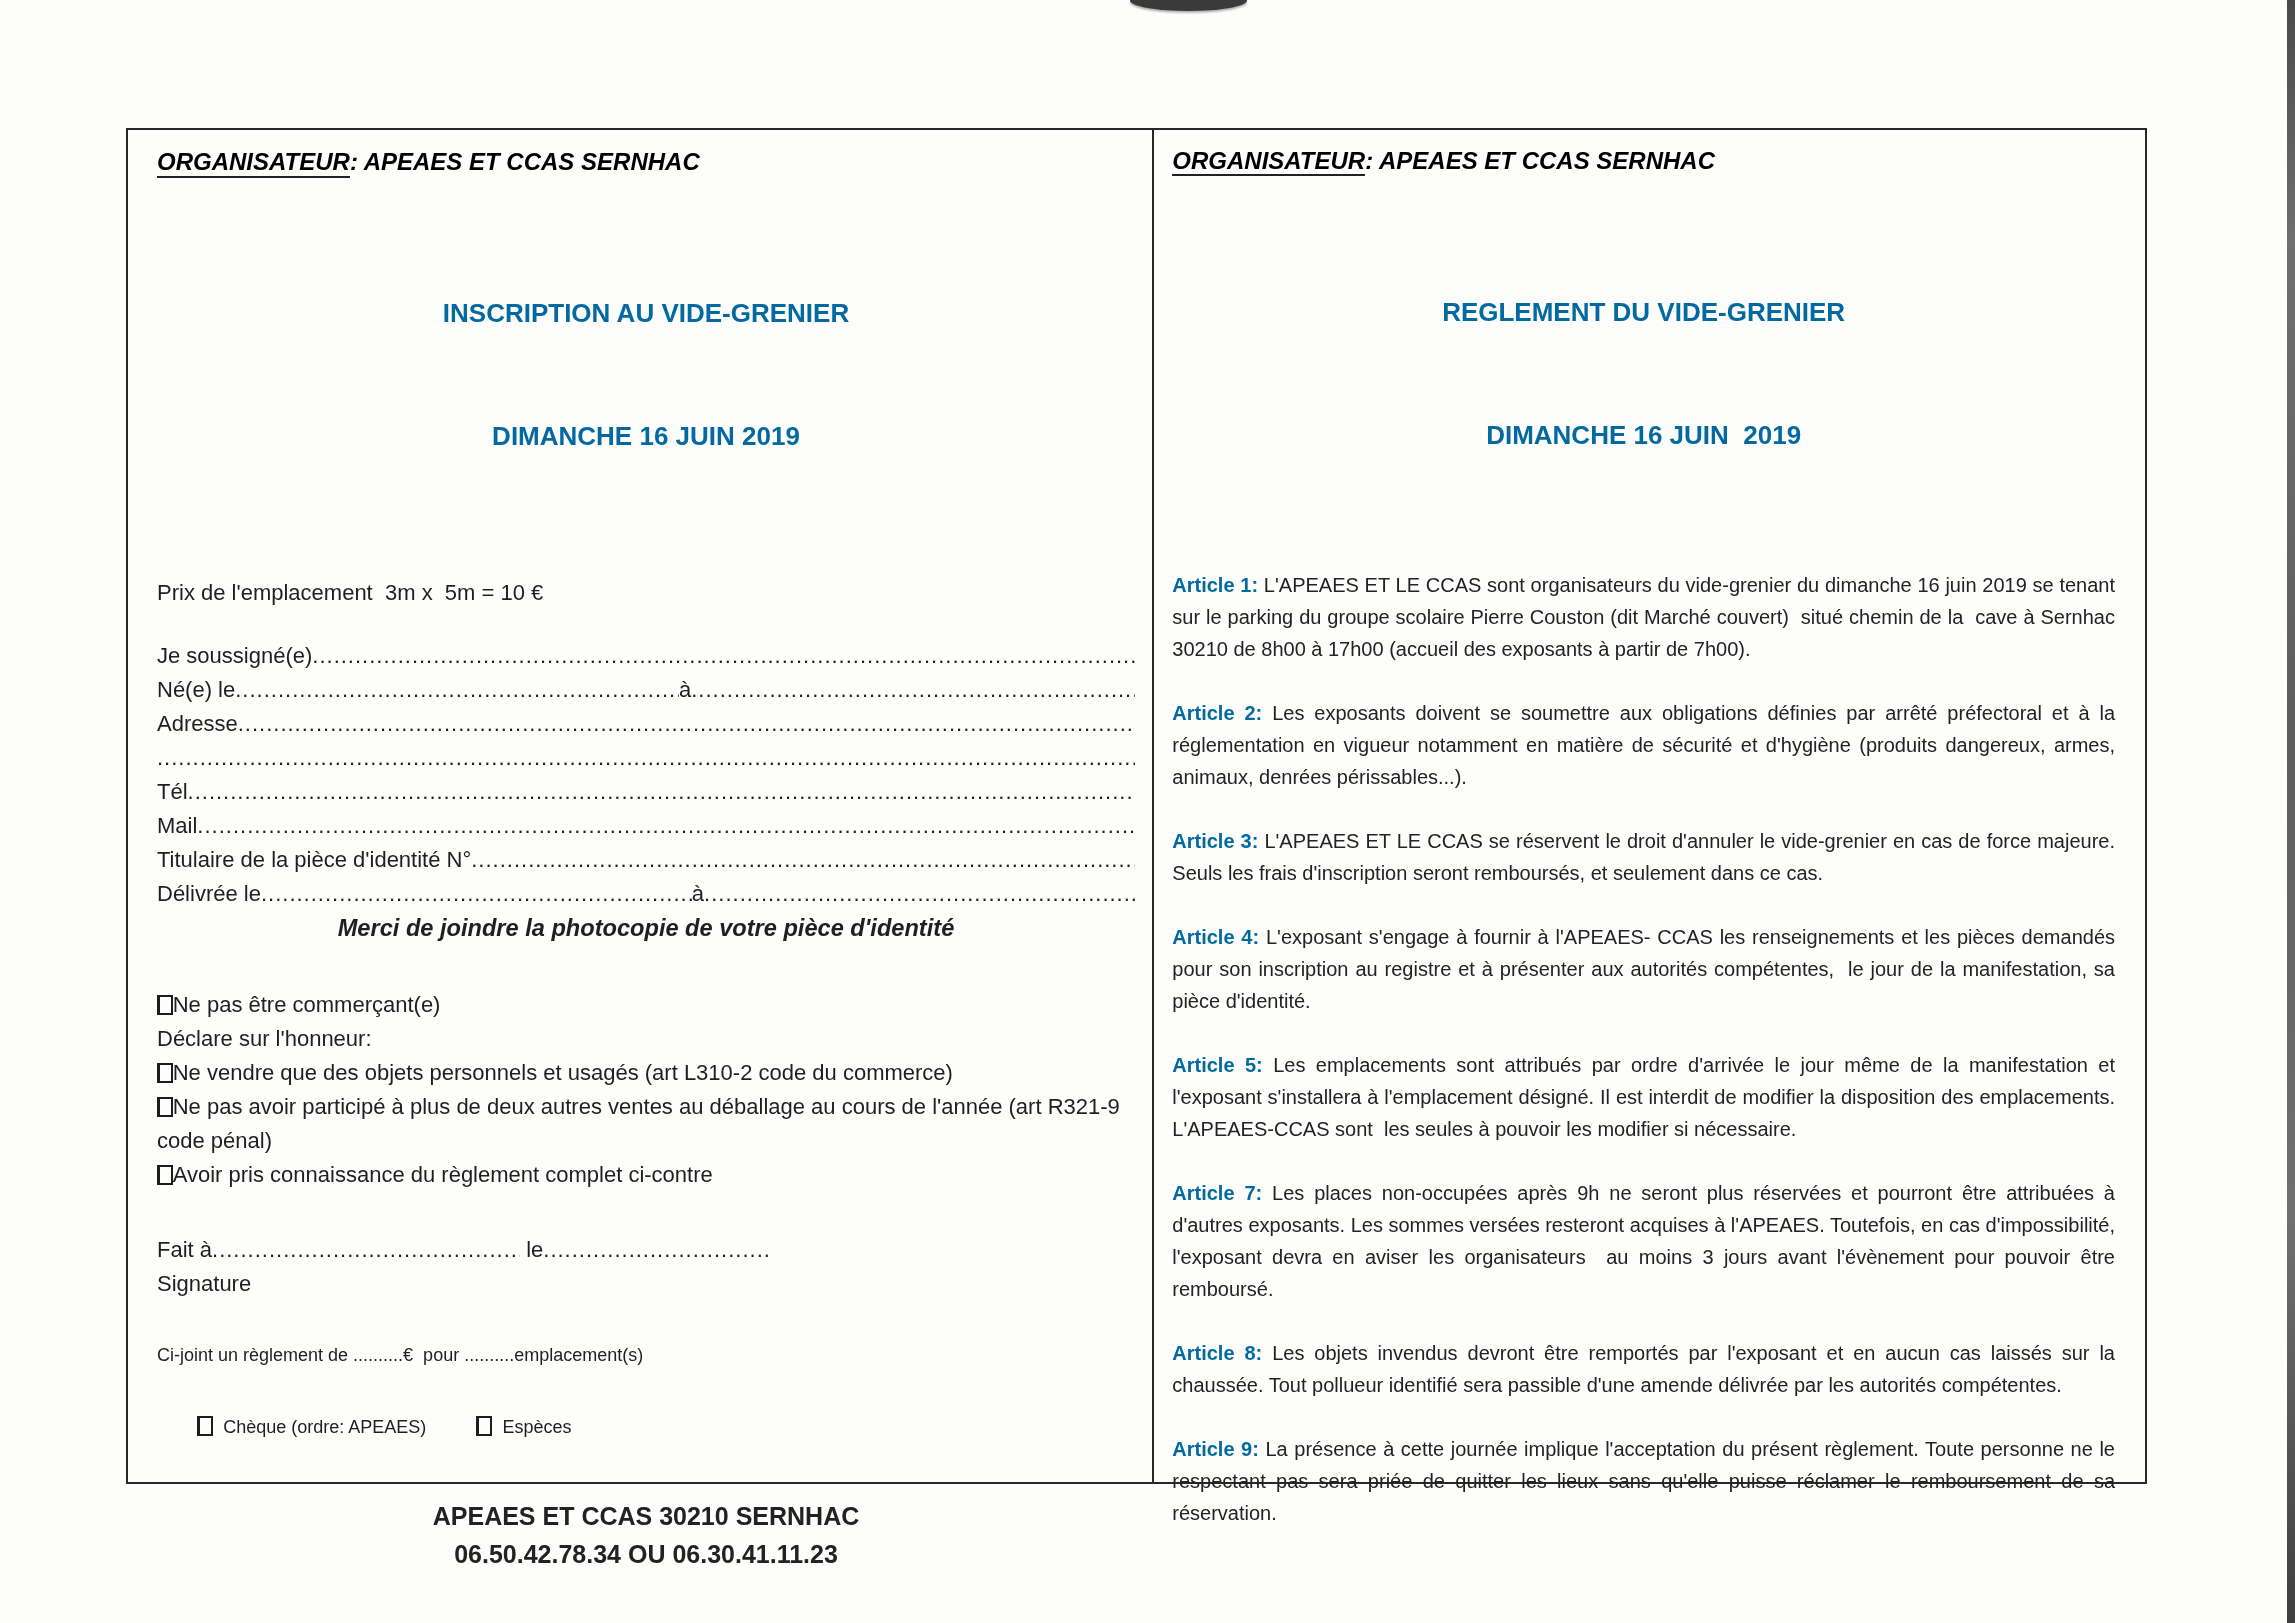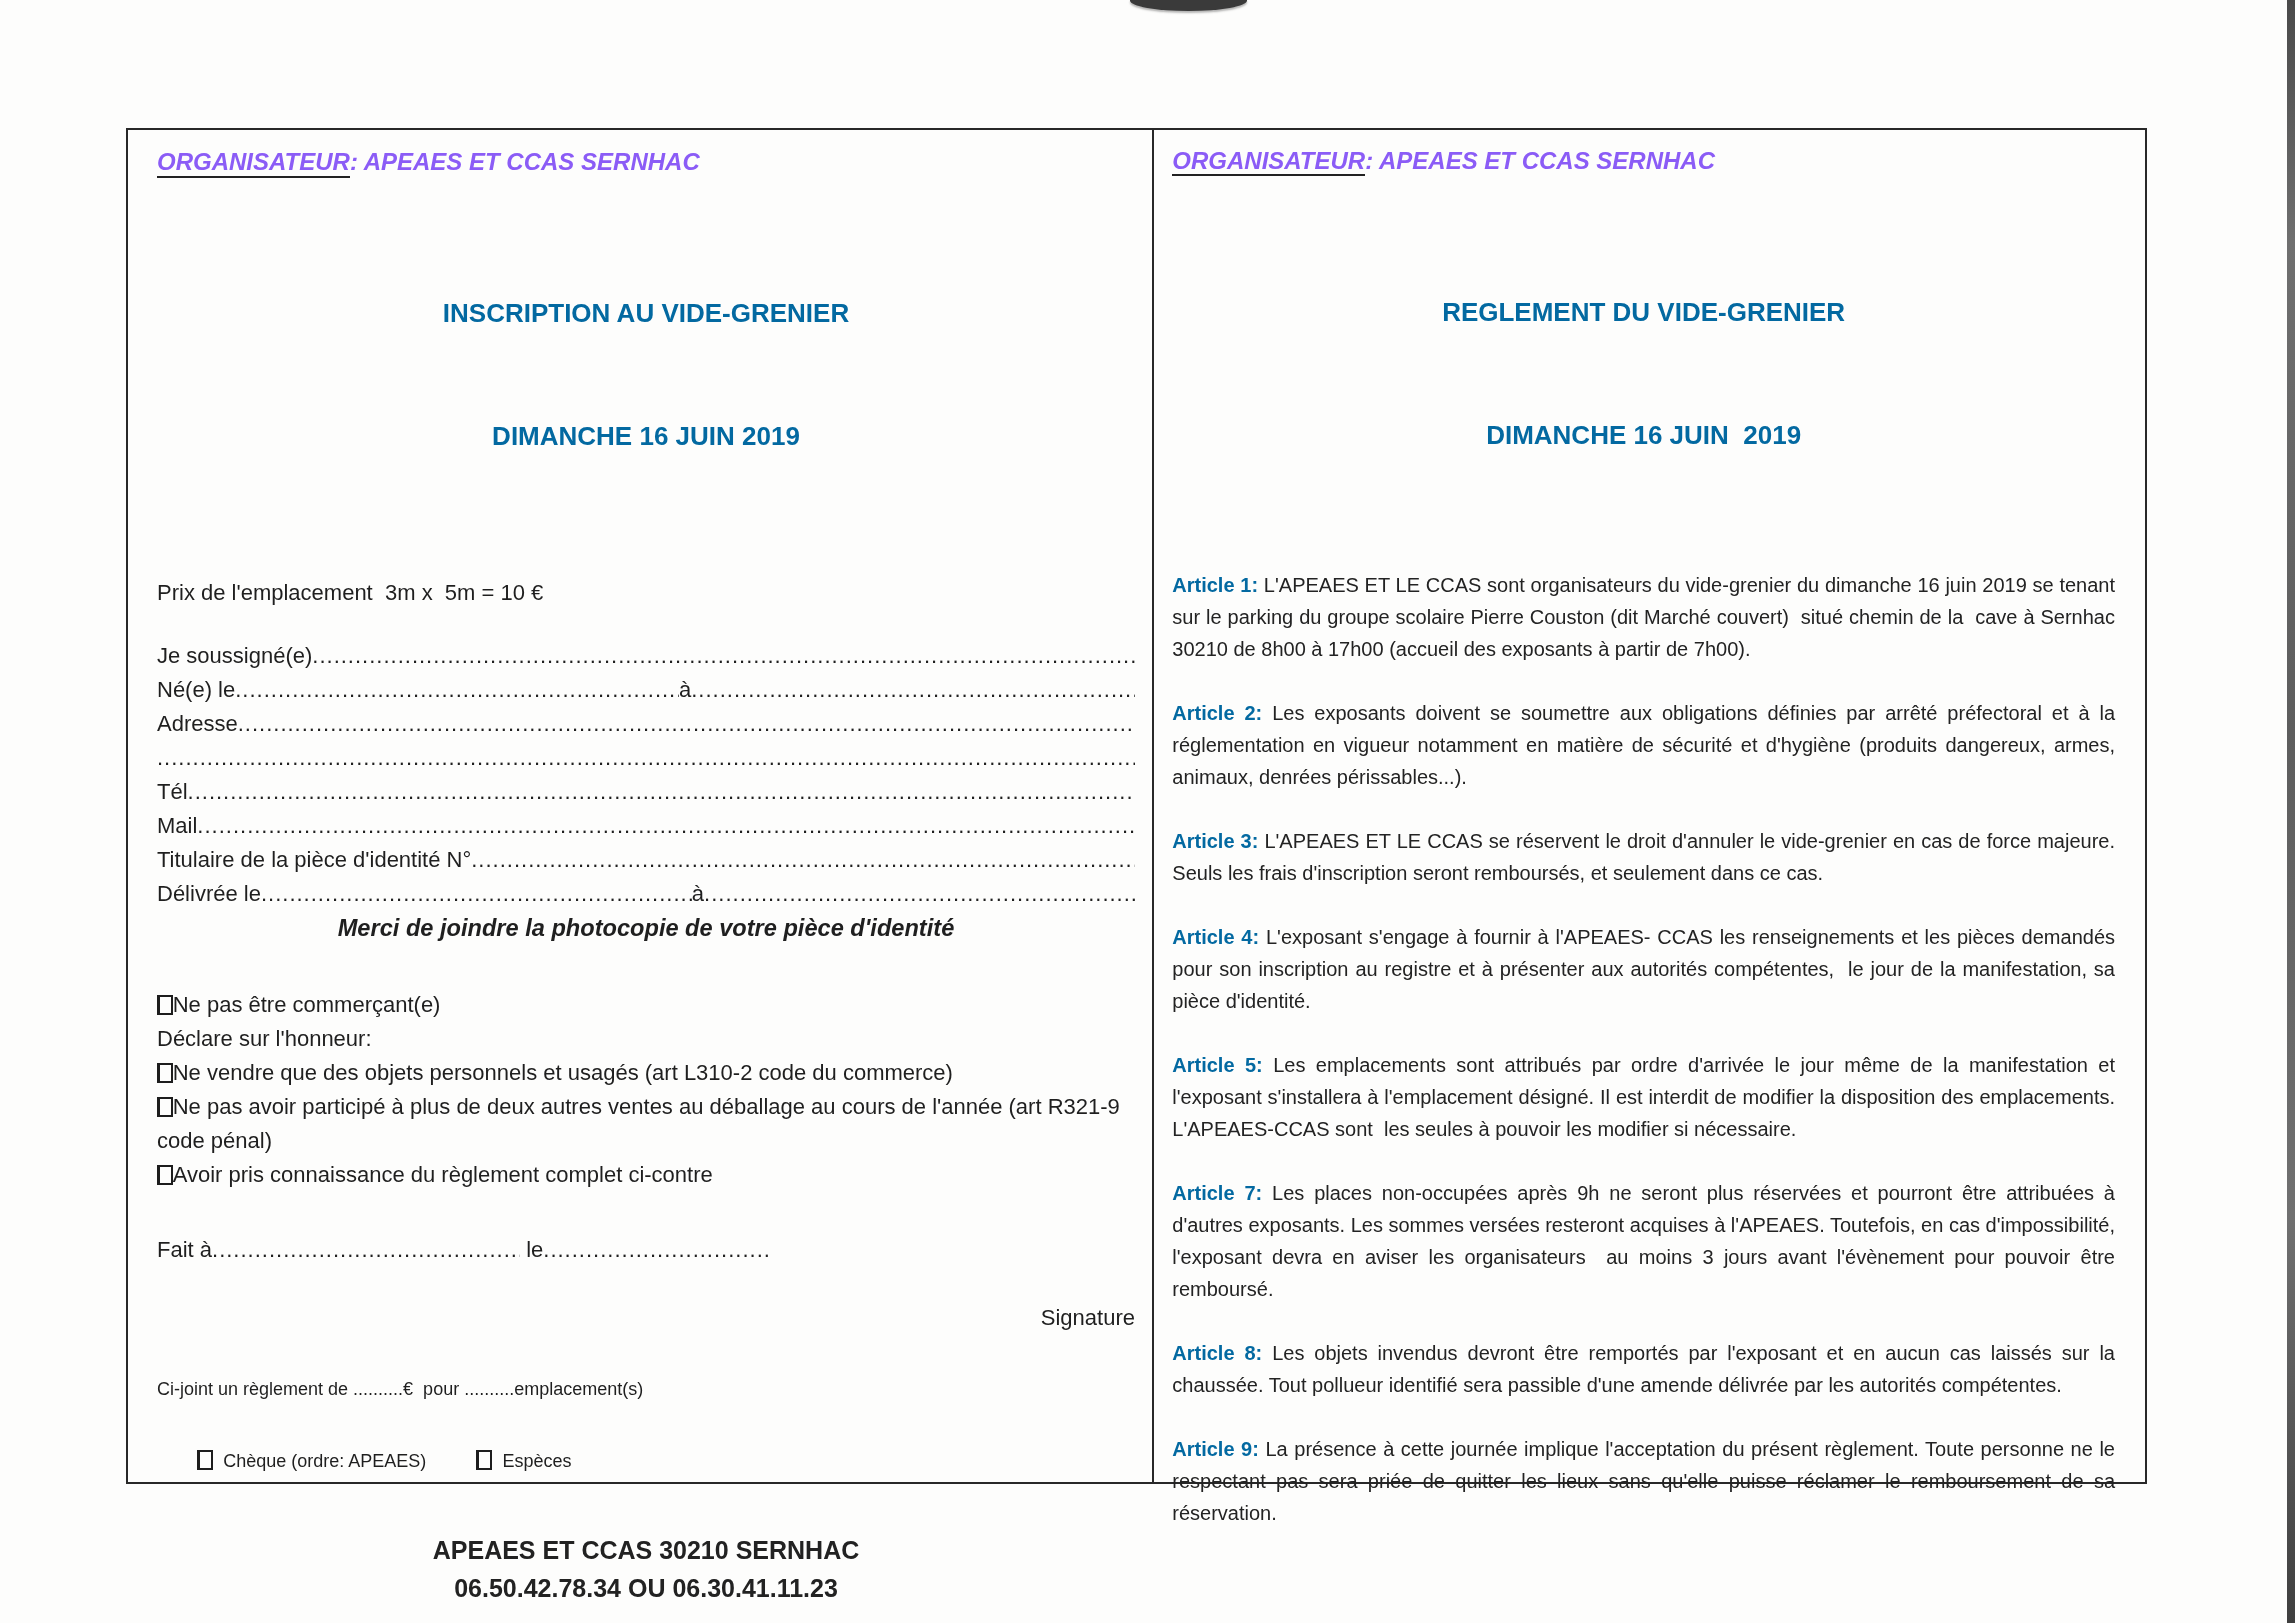--- a/index.html
+++ b/index.html
@@ -14,38 +14,38 @@
   .speck-a{position:absolute;left:1352px;top:280px;width:3.3px;height:11.8px;background:#8a8a8a;transform:rotate(18deg);}
   
   .sheet{
     position:absolute;left:126px;top:128px;width:2021px;height:1356px;
     border:2.6px solid #282828;display:flex;background:#fdfdfc;box-sizing:border-box;
   }
   .cell{box-sizing:border-box;white-space:normal;}
   .cell-left{width:1026px;border-right:2.6px solid #282828;padding:17px 17px 0 29px;}
   .cell-right{flex:1;padding:15.7px 30px 0 18.3px;}
   
-  .org-heading{font-size:24px;line-height:30px;font-weight:bold;font-style:italic;color:#8b5cf6;white-space:pre-wrap;}
+  .org-heading{font-size:24px;line-height:30px;font-weight:bold;font-style:italic;color:#000000;white-space:pre-wrap;}
   .org-underline{border-bottom:2.6px solid #222;padding-bottom:0.7px;}
   .doc-title{margin-top:34px;text-align:center;font-weight:bold;font-size:26px;line-height:41px;color:#0369a1;white-space:pre-wrap;}
   
   .price-line{margin-top:37px;font-size:22px;line-height:34px;white-space:pre-wrap;}
   .form-block{margin-top:29px;}
   .fline{display:flex;font-size:22px;line-height:34px;white-space:pre;overflow:hidden;}
   .flabel{flex:0 0 auto;}
   .dotfill{flex:1 1 0;overflow:hidden;white-space:nowrap;letter-spacing:1px;}
   .id-note{font-size:23.6px;line-height:34px;font-weight:bold;font-style:italic;text-align:center;white-space:pre-wrap;}
   .declare-block{margin-top:43px;}
   .decl-line{font-size:22px;line-height:34px;margin:0;white-space:pre-wrap;}
   .cb{display:inline-block;width:15.7px;height:19.6px;border:2.6px solid #1d1d1d;box-sizing:border-box;vertical-align:-2.6px;border-left-width:3.9px;}
   .cb-pay{margin-right:10.5px;}
   .fait-line{margin-top:41px;display:flex;font-size:22px;line-height:34px;white-space:pre;}
   .dots-w1{flex:0 0 308px;overflow:hidden;white-space:nowrap;letter-spacing:1px;}
   .dots-w2{flex:0 0 230px;overflow:hidden;white-space:nowrap;letter-spacing:1px;}
-  .signature-line{margin-top:34px;font-size:22px;line-height:34px;text-align:right;}
+  .signature-line{font-size:22px;line-height:34px;}
   .payment-line{margin-top:37px;font-size:18px;line-height:34px;white-space:pre-wrap;}
   .payment-opts{font-size:18px;line-height:37px;white-space:pre;}
   .opt-2{margin-left:50px;}
   .org-contact{margin-top:14px;text-align:center;font-weight:bold;font-size:25px;line-height:38px;color:#222;}
   
   .articles{margin-top:31px;}
   .article{font-size:20px;line-height:32px;margin:0 0 32px 0;text-align:justify;white-space:pre-wrap;color:#232323;}
   .article b{color:#0369a1;}
 </style>
 </head>

